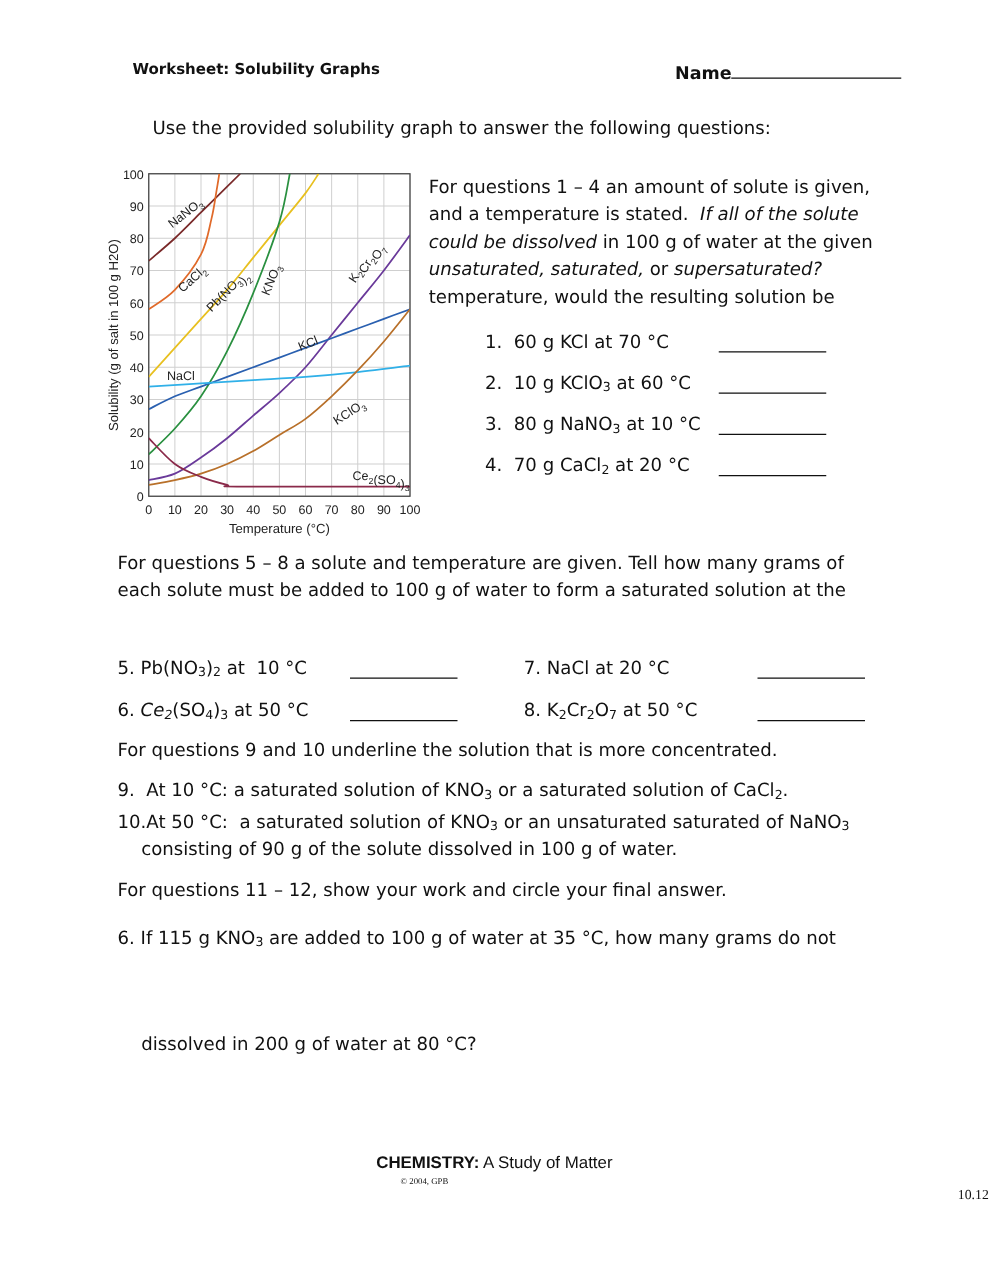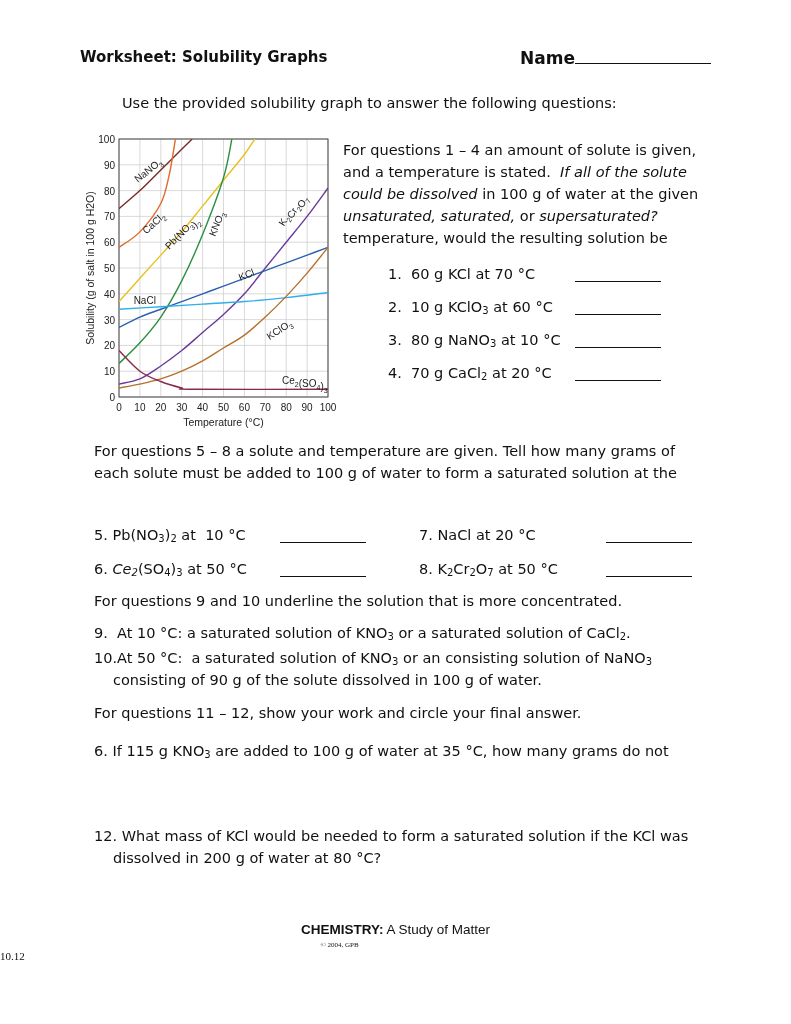--- a/index.html
+++ b/index.html
@@ -1,31 +1,31 @@
 <!DOCTYPE html>
 <html><head>
 <meta charset="utf-8">
 <style>
   html, body { margin:0; padding:0; background:#ffffff; }
   body { width:791px; height:1024px; position:relative; overflow:hidden;
          font-family:"DejaVu Sans", sans-serif; color:#111; }
   .abs { position:absolute; }
-  .title { left:80px; top:48px; font-size:15px; font-weight:bold; }
-  .name { left:520px; top:48px; font-size:17px; font-weight:bold; }
+  .title { left:106px; top:48px; font-size:12px; font-weight:bold; }
+  .name { left:540px; top:48px; font-size:14px; font-weight:bold; }
   .name-line { display:inline-block; width:136px; border-bottom:1.5px solid #111; height:14px; vertical-align:baseline; }
   .intro { left:94px; top:95px; font-size:14.5px;margin-left:28px; }
   .txt { font-size:14.5px; line-height:22px; }
   .right-block { left:343px; top:139px; width:360px; }
   .q { font-size:14.5px; }
   .blank { display:inline-block; border-bottom:1.3px solid #111; height:14px; }
   sub { font-size:10px; vertical-align:-2px; line-height:0; }
   .chart { left:80px; top:130px; }
   .footer1 { left:0; width:791px; top:922px; text-align:center; font-size:13.5px; font-family:"Liberation Sans", sans-serif; }
   .footer2 { left:16px; width:647px; top:941px; text-align:center; font-size:7px; font-family:"Liberation Serif", serif; }
-  .footer3 { left:0; width:791px; top:950px; text-align:left; font-size:11px; font-family:"Liberation Serif", serif; }
+  .footer3 { left:0; width:791px; top:950px; text-align:right; font-size:11px; font-family:"Liberation Serif", serif; }
   .indent { padding-left:19px; }
 </style>
 </head>
 <body>
 
 <div class="abs title">Worksheet: Solubility Graphs</div>
 <div class="abs name"><span>Name</span><span class="name-line"></span></div>
 
 <div class="abs intro">Use the provided solubility graph to answer the following questions:</div>
 
@@ -147,30 +147,29 @@
   <span>8.</span> <span>K</span><sub>2</sub><span>Cr</span><sub>2</sub><span>O</span><sub>7</sub><span style="white-space:pre"> at 50 °C</span>
 </div>
 <div class="abs blank" style="left:606px; top:562px; width:86px;"></div>
 
 <div class="abs q" style="left:94px; top:593px;">For questions 9 and 10 underline the solution that is more concentrated.</div>
 
 <div class="abs q" style="left:94px; top:625px;">
   <span>9.</span>&nbsp; <span>At 10 °C: a saturated solution of KNO</span><sub>3</sub><span> or a saturated solution of CaCl</span><sub>2</sub><span>.</span>
 </div>
 <div class="abs q" style="left:94px; top:647px; line-height:22px;">
-  <div><span>10.</span><span style="white-space:pre">At 50 °C:  a saturated solution of KNO</span><sub>3</sub><span> or an consisting solution of NaNO</span><sub>3</sub></div>
+  <div><span>10.</span><span style="white-space:pre">At 50 °C:  a saturated solution of KNO</span><sub>3</sub><span> or an unsaturated saturated of NaNO</span><sub>3</sub></div>
   <div class="indent">consisting of 90 g of the solute dissolved in 100 g of water.</div>
 </div>
 
 <div class="abs q" style="left:94px; top:705px;">For questions 11 – 12, show your work and circle your final answer.</div>
 
 <div class="abs q" style="left:94px; top:740px; line-height:22px;">
   <div><span>6.</span> <span>If 115 g KNO</span><sub>3</sub><span> are added to 100 g of water at 35 °C, how many grams do not</span></div>
 </div>
 
 <div class="abs q" style="left:94px; top:825px; line-height:22px;">
-  <div><span>12.</span> <span>What mass of KCl would be needed to form a saturated solution if the KCl was</span></div>
   <div class="indent">dissolved in 200 g of water at 80 °C?</div>
 </div>
 
 <div class="abs footer1"><b>CHEMISTRY:</b><span style="white-space:pre"> A Study of Matter</span></div>
 <div class="abs footer2">© 2004, GPB</div>
 <div class="abs footer3">10.12</div>
 
 </body></html>

